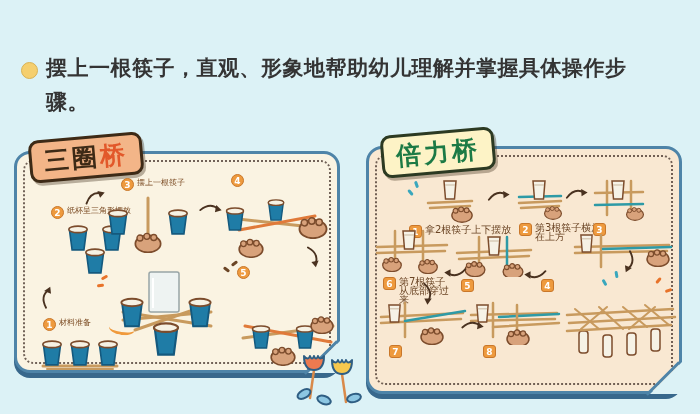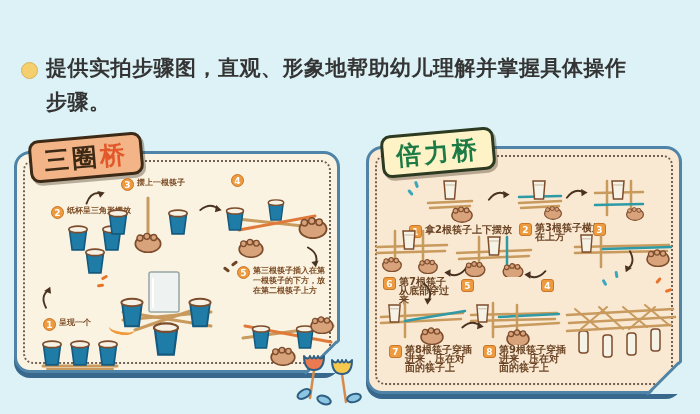--- a/index.html
+++ b/index.html
@@ -26,21 +26,21 @@
                letter-spacing:3px;box-shadow:2px 3px 0 rgba(61,42,22,.35)}
   .badge-title.orange{background:#f3b588;color:#3d2a16}
   .badge-title.orange .accent{color:#e2582a}
   .badge-title.yellow{background:#fdf3c6;color:#1c7a45;border-color:#2c3a22}
   .badge-title.yellow .accent{color:#1c7a45}
   
   .step{position:absolute;display:flex;gap:3px;align-items:flex-start}
   .num{flex:0 0 auto;width:13px;height:13px;border-radius:50%;background:#ee9a3e;color:#fff;
        font-size:9px;font-weight:700;line-height:13px;text-align:center;border:1px solid #c9772a;box-sizing:border-box}
   .sq .num{border-radius:3px}
-  .lbl{font-size:8px;line-height:10px;color:#7a4a22;font-weight:700}
+  .lbl{font-size:8px;line-height:10px;color:#7a4a22;font-weight:400}
   .card.right .lbl{font-size:10px;line-height:9px;color:#6b4525}
   .ill,.arrow,.deco{position:absolute}
   .arrow{width:24px;height:14px}
   .orange-arc{width:26px;height:10px;border-bottom:3px solid #f09a3c;border-radius:50%}
   .chip{width:7px;height:3px;border-radius:2px}
   .chip.teal{background:#3aa7bd}
   .chip.orange{background:#e8732a}
 </style>
 </head>
 <body>
@@ -64,21 +64,21 @@
     <symbol id="arrowC" viewBox="0 0 26 14">
       <path d="M2,11 C8,3 15,2 21,5.5" fill="none" stroke="#4a3220" stroke-width="2" stroke-linecap="round"></path>
       <polygon points="17.5,1.5 24.5,5.5 18,9.5" fill="#4a3220"></polygon>
     </symbol>
   </defs>
 </svg>
 
 <div class="slide">
 
   <span class="bullet-dot"></span>
-  <div class="bullet-text">提供实拍步骤图，直观、形象地帮助幼儿理解并掌握具体操作步骤。</div>
+  <div class="bullet-text">摆上一根筷子，直观、形象地帮助幼儿理解并掌握具体操作步骤。</div>
 
   <div class="card left">
     <div class="dashed"></div>
     <div class="corner-cut"></div>
     <div class="corner-line"></div>
 
     <div class="badge-title orange">
       <span>三圈</span><span class="accent">桥</span>
     </div>
 
@@ -91,26 +91,25 @@
       <span class="num">3</span>
       <span class="lbl" style="width:100px">摆上一根筷子</span>
     </div>
 
     <div class="step" style="left:214px;top:20px">
       <span class="num">4</span>
     </div>
 
     <div class="step" style="left:220px;top:112px">
       <span class="num">5</span>
-      <span class="lbl" style="width:78px">第三根筷子插入在第一根筷子的下方，放在第二根筷子上方</span>
     </div>
 
     <div class="step" style="left:26px;top:164px">
       <span class="num">1</span>
-      <span class="lbl" style="width:70px">呈现一个</span>
+      <span class="lbl" style="width:70px">材料准备</span>
     </div>
 
     <svg class="ill" style="left:20px;top:182px" width="86" height="34" viewBox="0 0 86 34">
       <line x1="6" y1="30" x2="80" y2="30" stroke="#c89a5e" stroke-width="3" stroke-linecap="round"></line>
       <line x1="10" y1="33" x2="76" y2="33" stroke="#c89a5e" stroke-width="2" stroke-linecap="round"></line>
       <use href="#cupB" x="2" y="3" width="26" height="28"></use>
       <use href="#cupB" x="30" y="3" width="26" height="28"></use>
       <use href="#cupB" x="58" y="3" width="26" height="28"></use>
     </svg>
 
@@ -262,36 +261,34 @@
     <svg class="ill" style="left:10px;top:152px" width="88" height="44" viewBox="0 0 88 44">
       <line x1="2" y1="16" x2="84" y2="12" stroke="#c89a5e" stroke-width="2.5" stroke-linecap="round"></line>
       <line x1="2" y1="22" x2="82" y2="18" stroke="#c89a5e" stroke-width="2.5" stroke-linecap="round"></line>
       <line x1="26" y1="2" x2="26" y2="36" stroke="#c89a5e" stroke-width="2.5" stroke-linecap="round"></line>
       <line x1="26" y1="20" x2="86" y2="10" stroke="#2e9aa6" stroke-width="2.5" stroke-linecap="round"></line>
       <use href="#cupW" x="8" y="2" width="15" height="21"></use>
       <use href="#handS" x="40" y="24" width="26" height="20"></use>
     </svg>
     <div class="step" style="left:20px;top:196px">
       <span class="num">7</span>
-      <span class="lbl" style="width:68px">第8根筷子穿插进来，压在对面的筷子上</span>
     </div>
 
     <svg class="ill" style="left:100px;top:152px" width="92" height="44" viewBox="0 0 92 44">
       <line x1="2" y1="14" x2="88" y2="12" stroke="#c89a5e" stroke-width="2.5" stroke-linecap="round"></line>
       <line x1="2" y1="20" x2="86" y2="18" stroke="#c89a5e" stroke-width="2.5" stroke-linecap="round"></line>
       <line x1="24" y1="26" x2="90" y2="22" stroke="#c89a5e" stroke-width="2.5" stroke-linecap="round"></line>
       <line x1="30" y1="16" x2="90" y2="13" stroke="#2e9aa6" stroke-width="2.5" stroke-linecap="round"></line>
       <line x1="24" y1="2" x2="24" y2="36" stroke="#c89a5e" stroke-width="2.5" stroke-linecap="round"></line>
       <line x1="48" y1="4" x2="48" y2="34" stroke="#c89a5e" stroke-width="2.5" stroke-linecap="round"></line>
       <use href="#cupW" x="6" y="2" width="15" height="21"></use>
       <use href="#handS" x="36" y="26" width="26" height="20"></use>
     </svg>
     <div class="step" style="left:114px;top:196px">
       <span class="num">8</span>
-      <span class="lbl" style="width:68px">第9根筷子穿插进来，压在对面的筷子上</span>
     </div>
 
     <svg class="ill" style="left:196px;top:146px" width="112" height="66" viewBox="0 0 112 66">
       <rect x="14" y="36" width="9" height="22" rx="3" fill="#f6f2e6" stroke="#7c4c2c" stroke-width="1.5"></rect>
       <rect x="38" y="40" width="9" height="22" rx="3" fill="#f6f2e6" stroke="#7c4c2c" stroke-width="1.5"></rect>
       <rect x="62" y="38" width="9" height="22" rx="3" fill="#f6f2e6" stroke="#7c4c2c" stroke-width="1.5"></rect>
       <rect x="86" y="34" width="9" height="22" rx="3" fill="#f6f2e6" stroke="#7c4c2c" stroke-width="1.5"></rect>
       <line x1="2" y1="20" x2="108" y2="14" stroke="#c89a5e" stroke-width="2.5" stroke-linecap="round"></line>
       <line x1="4" y1="28" x2="110" y2="22" stroke="#c89a5e" stroke-width="2.5" stroke-linecap="round"></line>
       <line x1="2" y1="36" x2="106" y2="30" stroke="#c89a5e" stroke-width="2.5" stroke-linecap="round"></line>

